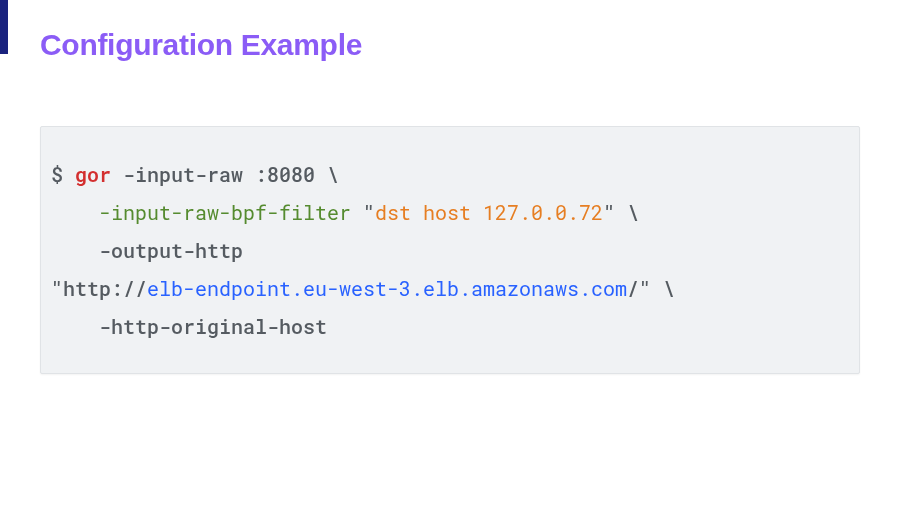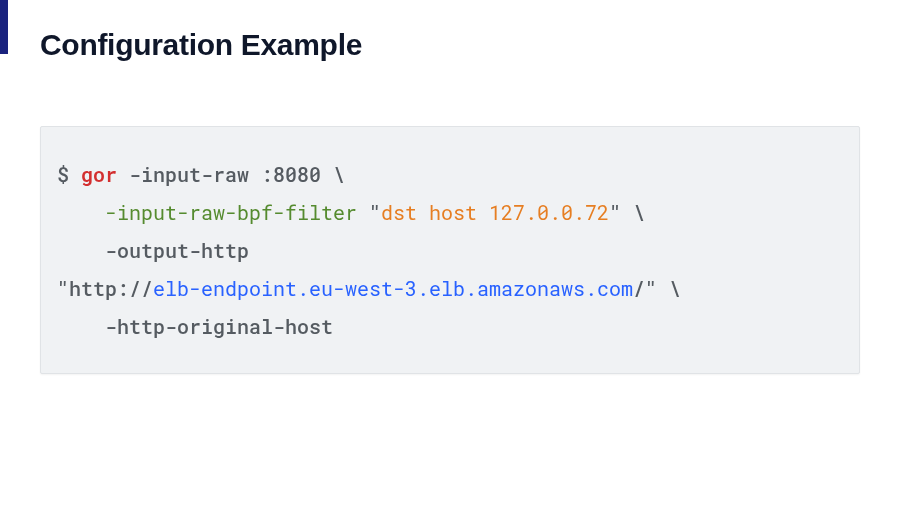--- a/index.html
+++ b/index.html
@@ -22,29 +22,29 @@
       width: 8px;
       height: 54px;
       background: #1a237e;
     }
     .slide {
       padding: 28px 40px 0 40px;
     }
     .title {
       font-size: 30px;
       font-weight: 700;
-      color: #0f172a;
+      color: #8b5cf6;
       letter-spacing: -0.3px;
       margin-bottom: 64px;
     }
     .code-block {
       background: #f0f2f4;
       border: 1px solid #e0e3e6;
       border-radius: 2px;
-      padding: 28px 16px;
+      padding: 28px 10px;
       font-family: "Roboto Mono", "SFMono-Regular", Consolas, "Liberation Mono", Menlo, monospace;
       font-size: 20px;
       line-height: 1.9;
       color: #4a4f55;
       box-shadow: 0 1px 2px rgba(0,0,0,0.05);
       white-space: pre-wrap;
     }
     .code-red { color: #d32f2f; font-weight: 600; }
     .code-green { color: #558b2f; }
     .code-orange { color: #e67e22; }

